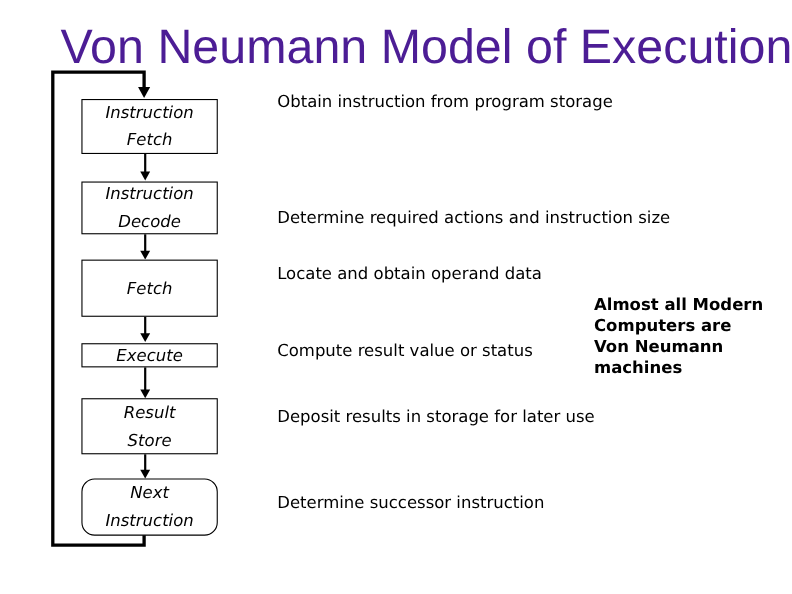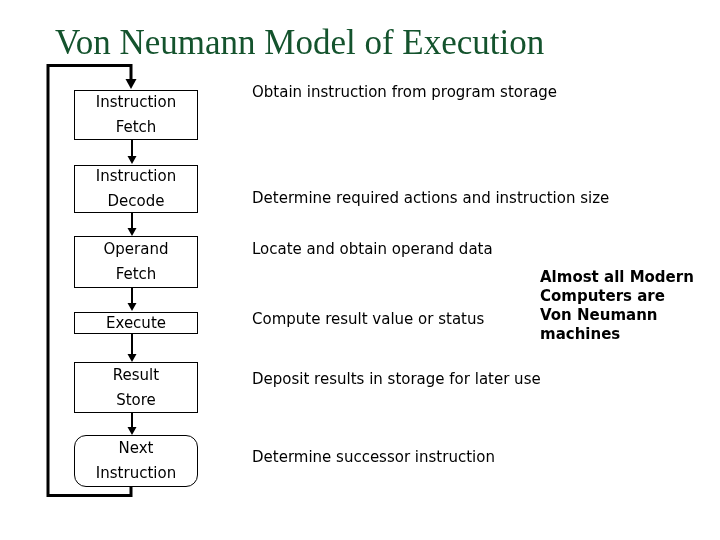--- a/index.html
+++ b/index.html
@@ -14,44 +14,45 @@
     background: #ffffff;
     overflow: hidden;
     font-family: "DejaVu Sans", "Liberation Sans", sans-serif;
     color: #000000;
   }
   .title {
     position: absolute;
     left: 55px;
     top: 24px;
     margin: 0;
-    font-family: Liberation Serif, serif;
+    font-family: Liberation Sans, sans-serif;
     font-weight: normal;
-    font-size: 35px;
+    font-size: 44px;
     line-height: 38px;
     white-space: nowrap;
-    color: #14532d;
+    color: #4c1d95;
   }
   .arrows-layer {
     position: absolute;
     left: 0;
     top: 0;
     width: 720px;
     height: 540px;
   }
   .flow-box {
     position: absolute;
     left: 74px;
     width: 122px;
     border: 1px solid #000000;
     background: #ffffff;
     display: flex;
     flex-direction: column;
     align-items: center;
     justify-content: center;
+    font-style: italic;
     font-size: 15px;
     line-height: 25px;
     text-align: center;
   }
   .box-1 { top: 90px;  height: 48px; }
   .box-2 { top: 165px; height: 46px; }
   .box-3 { top: 236px; height: 50px; }
   .box-4 { top: 312px; height: 20px; }
   .box-5 { top: 362px; height: 49px; }
   .box-6 { top: 435px; height: 50px; border-radius: 12px; }
@@ -110,21 +111,20 @@
     <span>Instruction</span>
     <span>Fetch</span>
   </div>
 
   <div class="flow-box box-2">
     <span>Instruction</span>
     <span>Decode</span>
   </div>
 
   <div class="flow-box box-3">
-    <span>Operand</span>
     <span>Fetch</span>
   </div>
 
   <div class="flow-box box-5">
     <span>Result</span>
     <span>Store</span>
   </div>
 
   <div class="flow-box box-4">
     <span>Execute</span>

